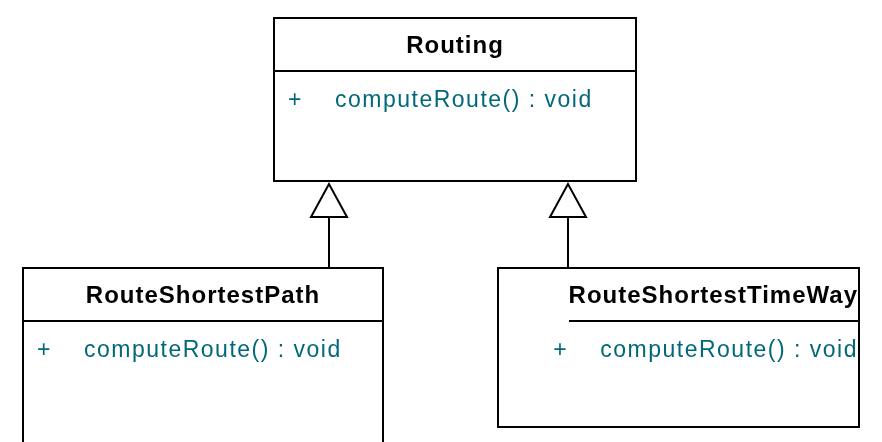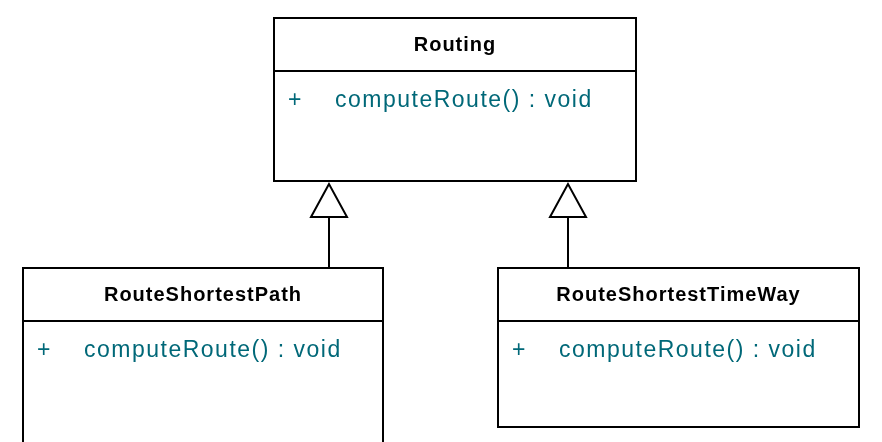--- a/index.html
+++ b/index.html
@@ -28,21 +28,21 @@
     flex-direction: column;
   }
   .uml-class .title {
     box-sizing: border-box;
     height: 53px;
     border-bottom: 2px solid #000000;
     display: flex;
     align-items: center;
     justify-content: center;
     font-weight: bold;
-    font-size: 20px;
+    font-size: 24px;
     letter-spacing: 1px;
     color: #000000;
     white-space: nowrap;
   }
   .uml-class .members {
     flex: 1;
     padding-top: 13px;
   }
   .member {
     display: flex;
@@ -55,21 +55,21 @@
   }
   .member .vis {
     box-sizing: border-box;
     width: 60px;
     padding-left: 13px;
     flex: 0 0 auto;
   }
   
   .class-routing            { left: 273px; top: 17px;  width: 364px; height: 165px; }
   .class-routeshortestpath  { left: 22px;  top: 267px; width: 362px; height: 201px; }
-  .class-routeshortesttimeway { left: 497px; top: 267px; width: 363px; height: 161px; }
+  .class-routeshortesttimeway { left: 497px; top: 267px; width: 363px; height: 161px; align-items: flex-end; }
 </style>
 </head>
 <body>
 
 <div class="canvas">
 
   <svg class="connectors" viewBox="0 0 882 442" xmlns="http://www.w3.org/2000/svg">
     <g stroke="#000000" stroke-width="2" fill="none">
       <line x1="329" y1="216" x2="329" y2="268"></line>
       <polygon points="329,184 311,217 347,217" fill="#ffffff"></polygon>

